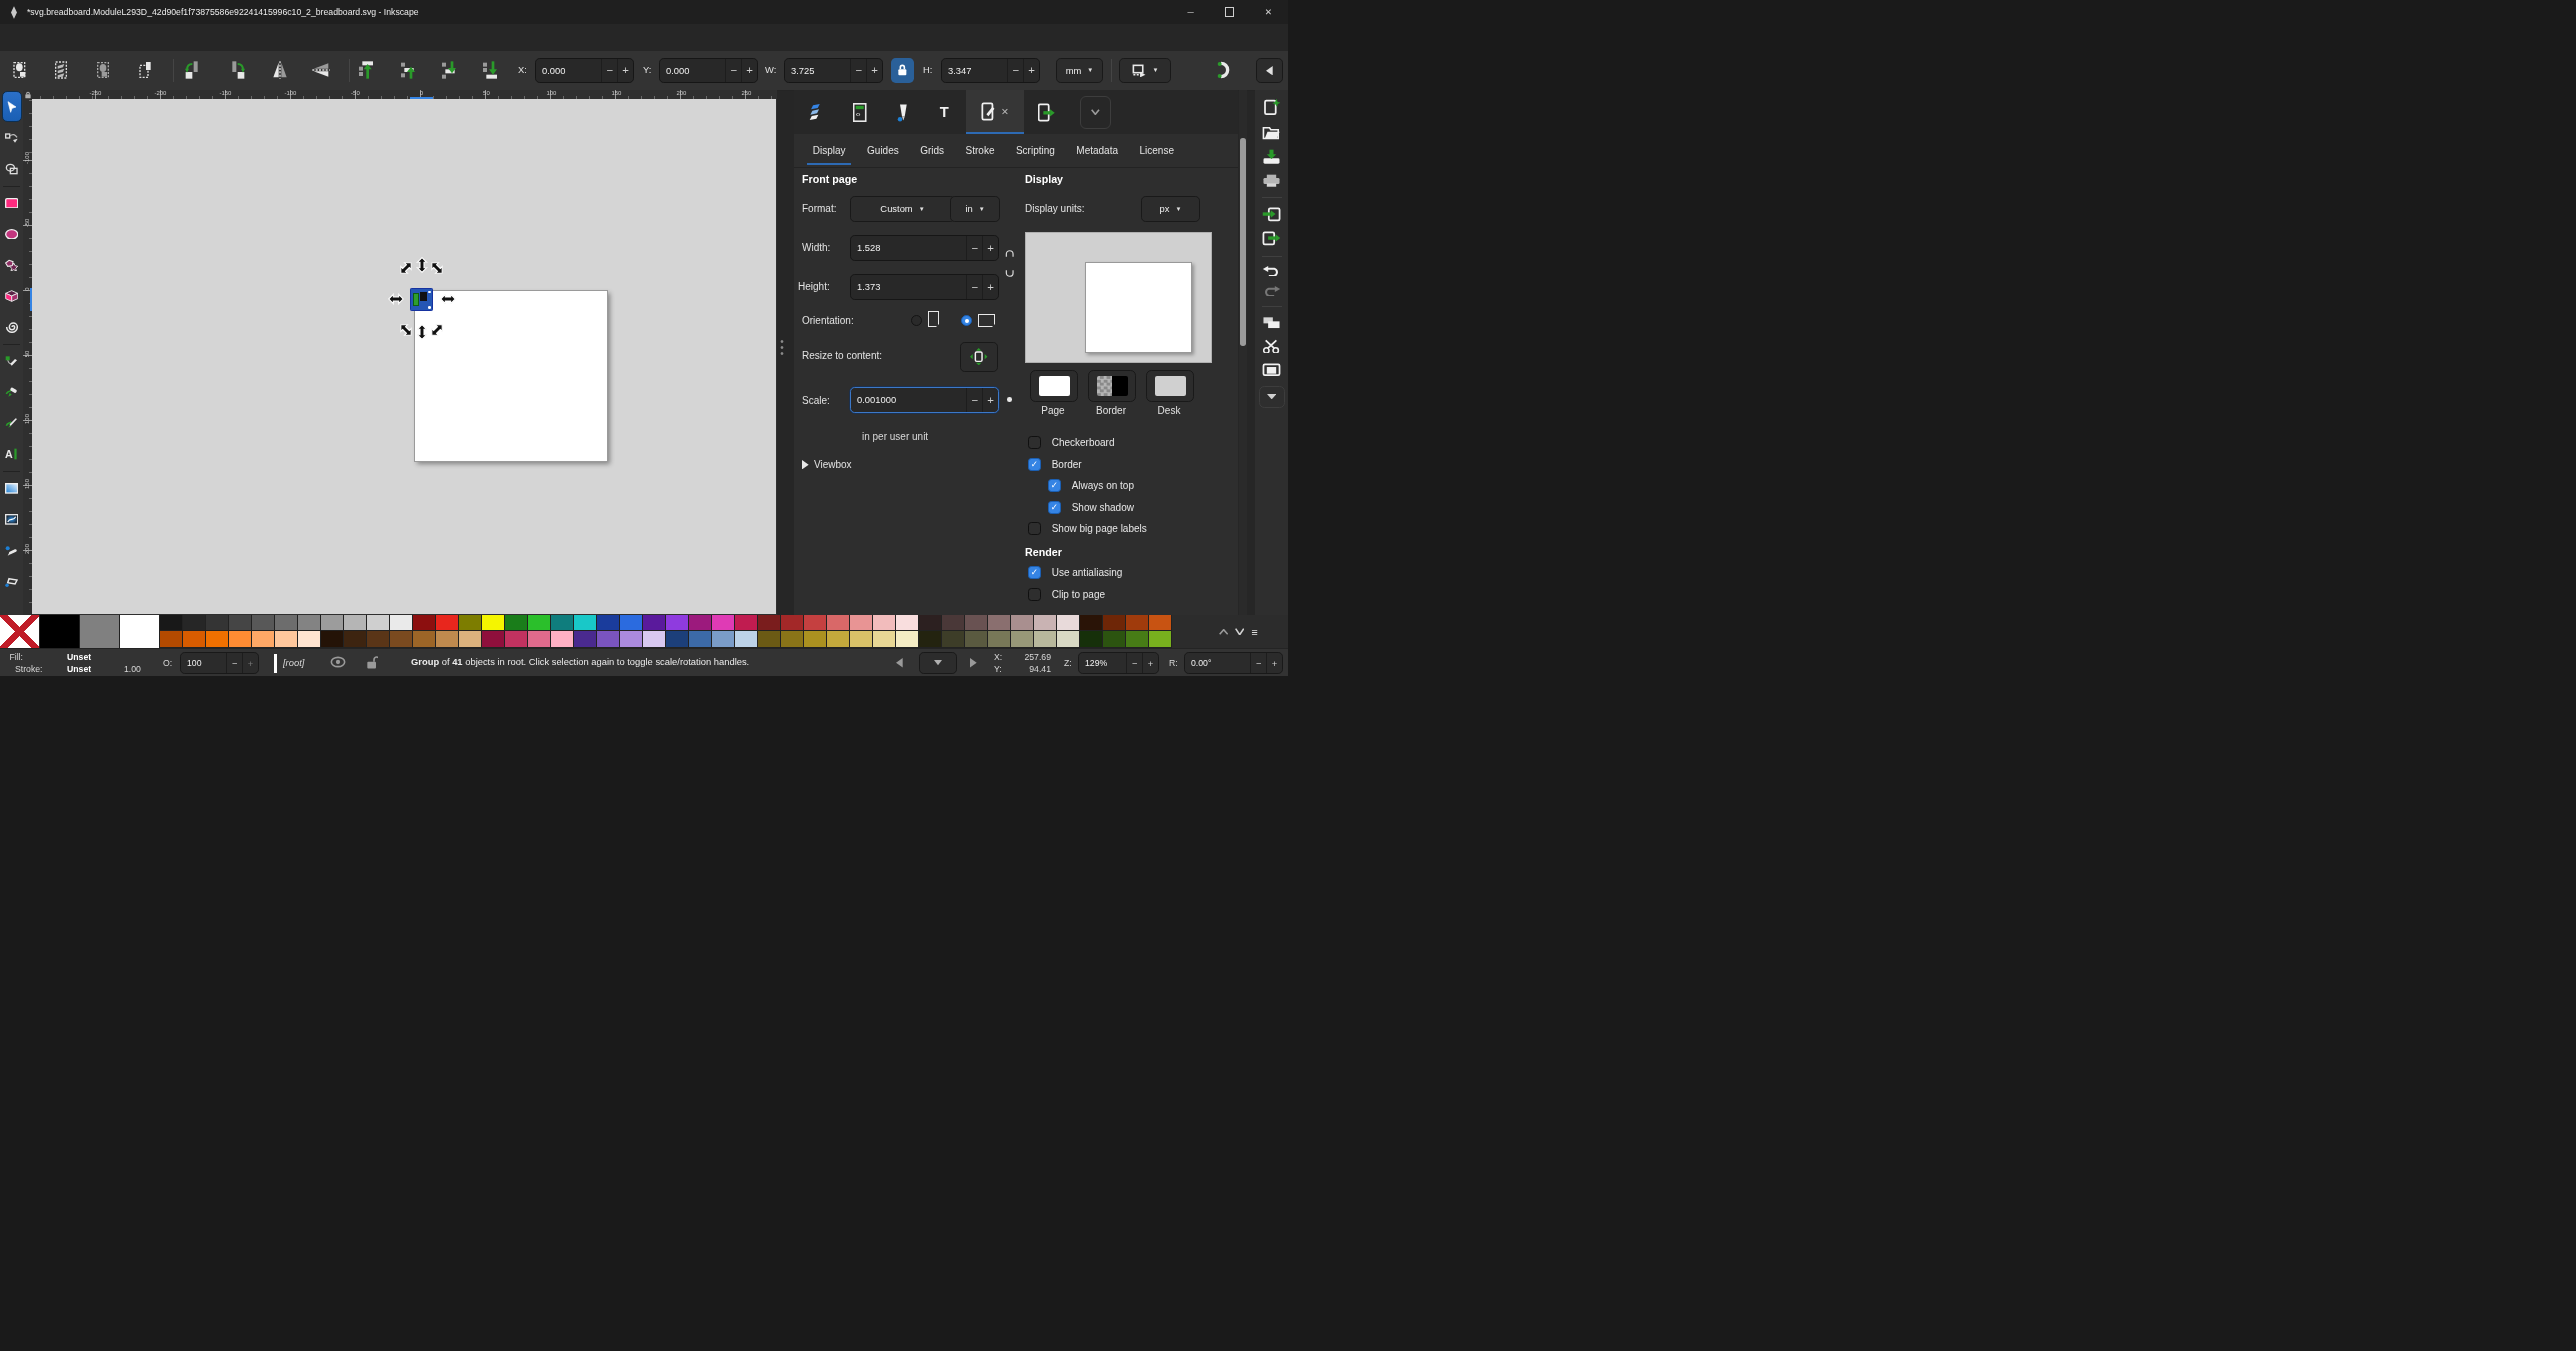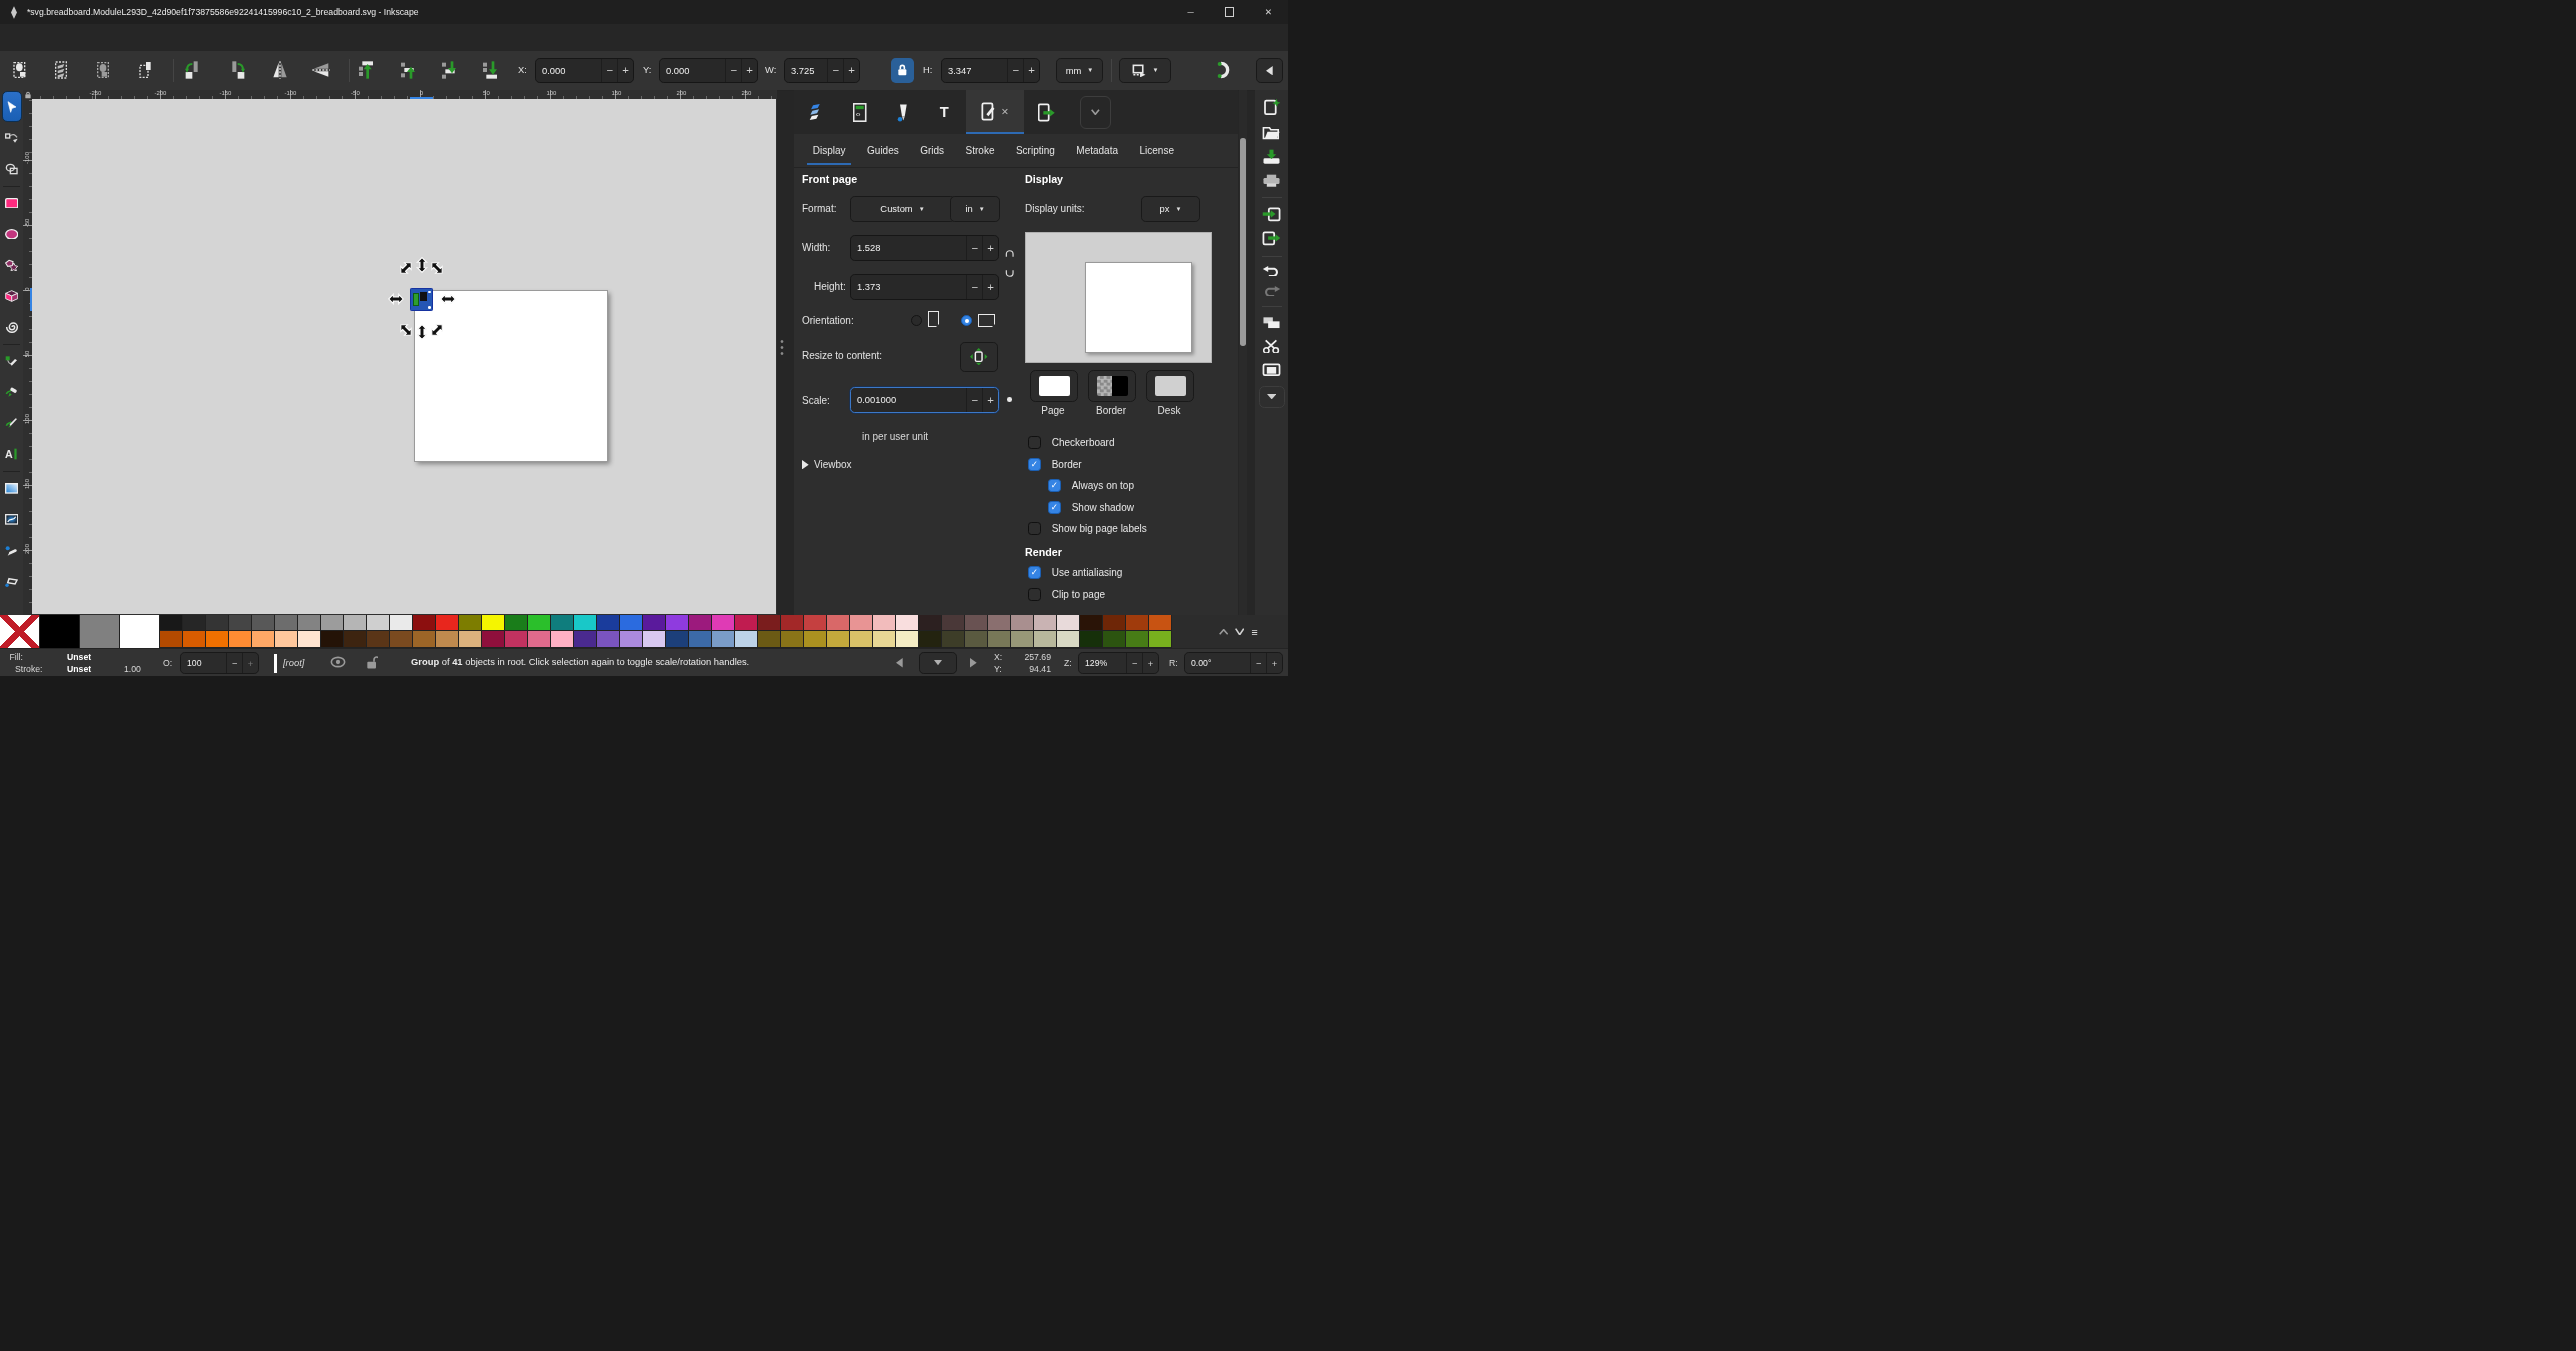--- a/index.html
+++ b/index.html
@@ -246,21 +246,21 @@
       <span class="spin-btn">−</span>
       <span class="spin-btn">+</span>
     </div>
     <span class="fldlab" style="left:643px">Y:</span>
     <div class="spin" style="left:659px;top:6.7px;width:99px">
       <span class="spin-val">0.000</span>
       <span class="spin-btn">−</span>
       <span class="spin-btn">+</span>
     </div>
     <span class="fldlab" style="left:765px">W:</span>
-    <div class="spin" style="left:784px;top:6.7px;width:76px">
+    <div class="spin" style="left:784px;top:6.7px;width:99px">
       <span class="spin-val">3.725</span>
       <span class="spin-btn">−</span>
       <span class="spin-btn">+</span>
     </div>
     <div class="lockbtn" style="left:891px;top:6.7px">
       <svg width="10.7" height="12" viewBox="0 0 16 18">
           <rect x="2" y="8" width="12" height="9" rx="1.5" fill="#fff"></rect>
           <path d="M5 8 V5 a3 3 0 0 1 6 0 V8" fill="none" stroke="#fff" stroke-width="2.4"></path>
         </svg>
     </div>
@@ -569,21 +569,21 @@
     <span class="row-label" style="left:8px;top:152px">Width:</span>
     <div class="spin" style="left:56px;top:145px;width:149px">
       <span class="spin-val">1.528</span>
       <span class="spin-btn">−</span>
       <span class="spin-btn">+</span>
     </div>
     <svg class="abs" style="left:211px;top:160px" width="9.4" height="27" viewBox="0 0 14 40">
         <path d="M7 1 a5 5 0 0 1 5 5 v4 M7 1 a5 5 0 0 0 -5 5 v4" fill="none" stroke="#d8d8d8" stroke-width="1.8"></path>
         <path d="M7 39 a5 5 0 0 0 5 -5 v-4 M7 39 a5 5 0 0 1 -5 -5 v-4" fill="none" stroke="#d8d8d8" stroke-width="1.8"></path>
       </svg>
-    <span class="row-label" style="left:20px;top:191px">Height:</span>
+    <span class="row-label" style="left:4px;top:191px">Height:</span>
     <div class="spin" style="left:56px;top:184px;width:149px">
       <span class="spin-val">1.373</span>
       <span class="spin-btn">−</span>
       <span class="spin-btn">+</span>
     </div>
     <span class="row-label" style="left:8px;top:225px">Orientation:</span>
     <div class="radio" style="left:117px;top:225px"></div>
     <div class="pageicon" style="left:134px;top:221px;width:11.4px;height:16px"></div>
     <div class="radio on" style="left:167px;top:225px"></div>
     <div class="pageicon" style="left:184px;top:224px;width:17.4px;height:12.7px"></div>

